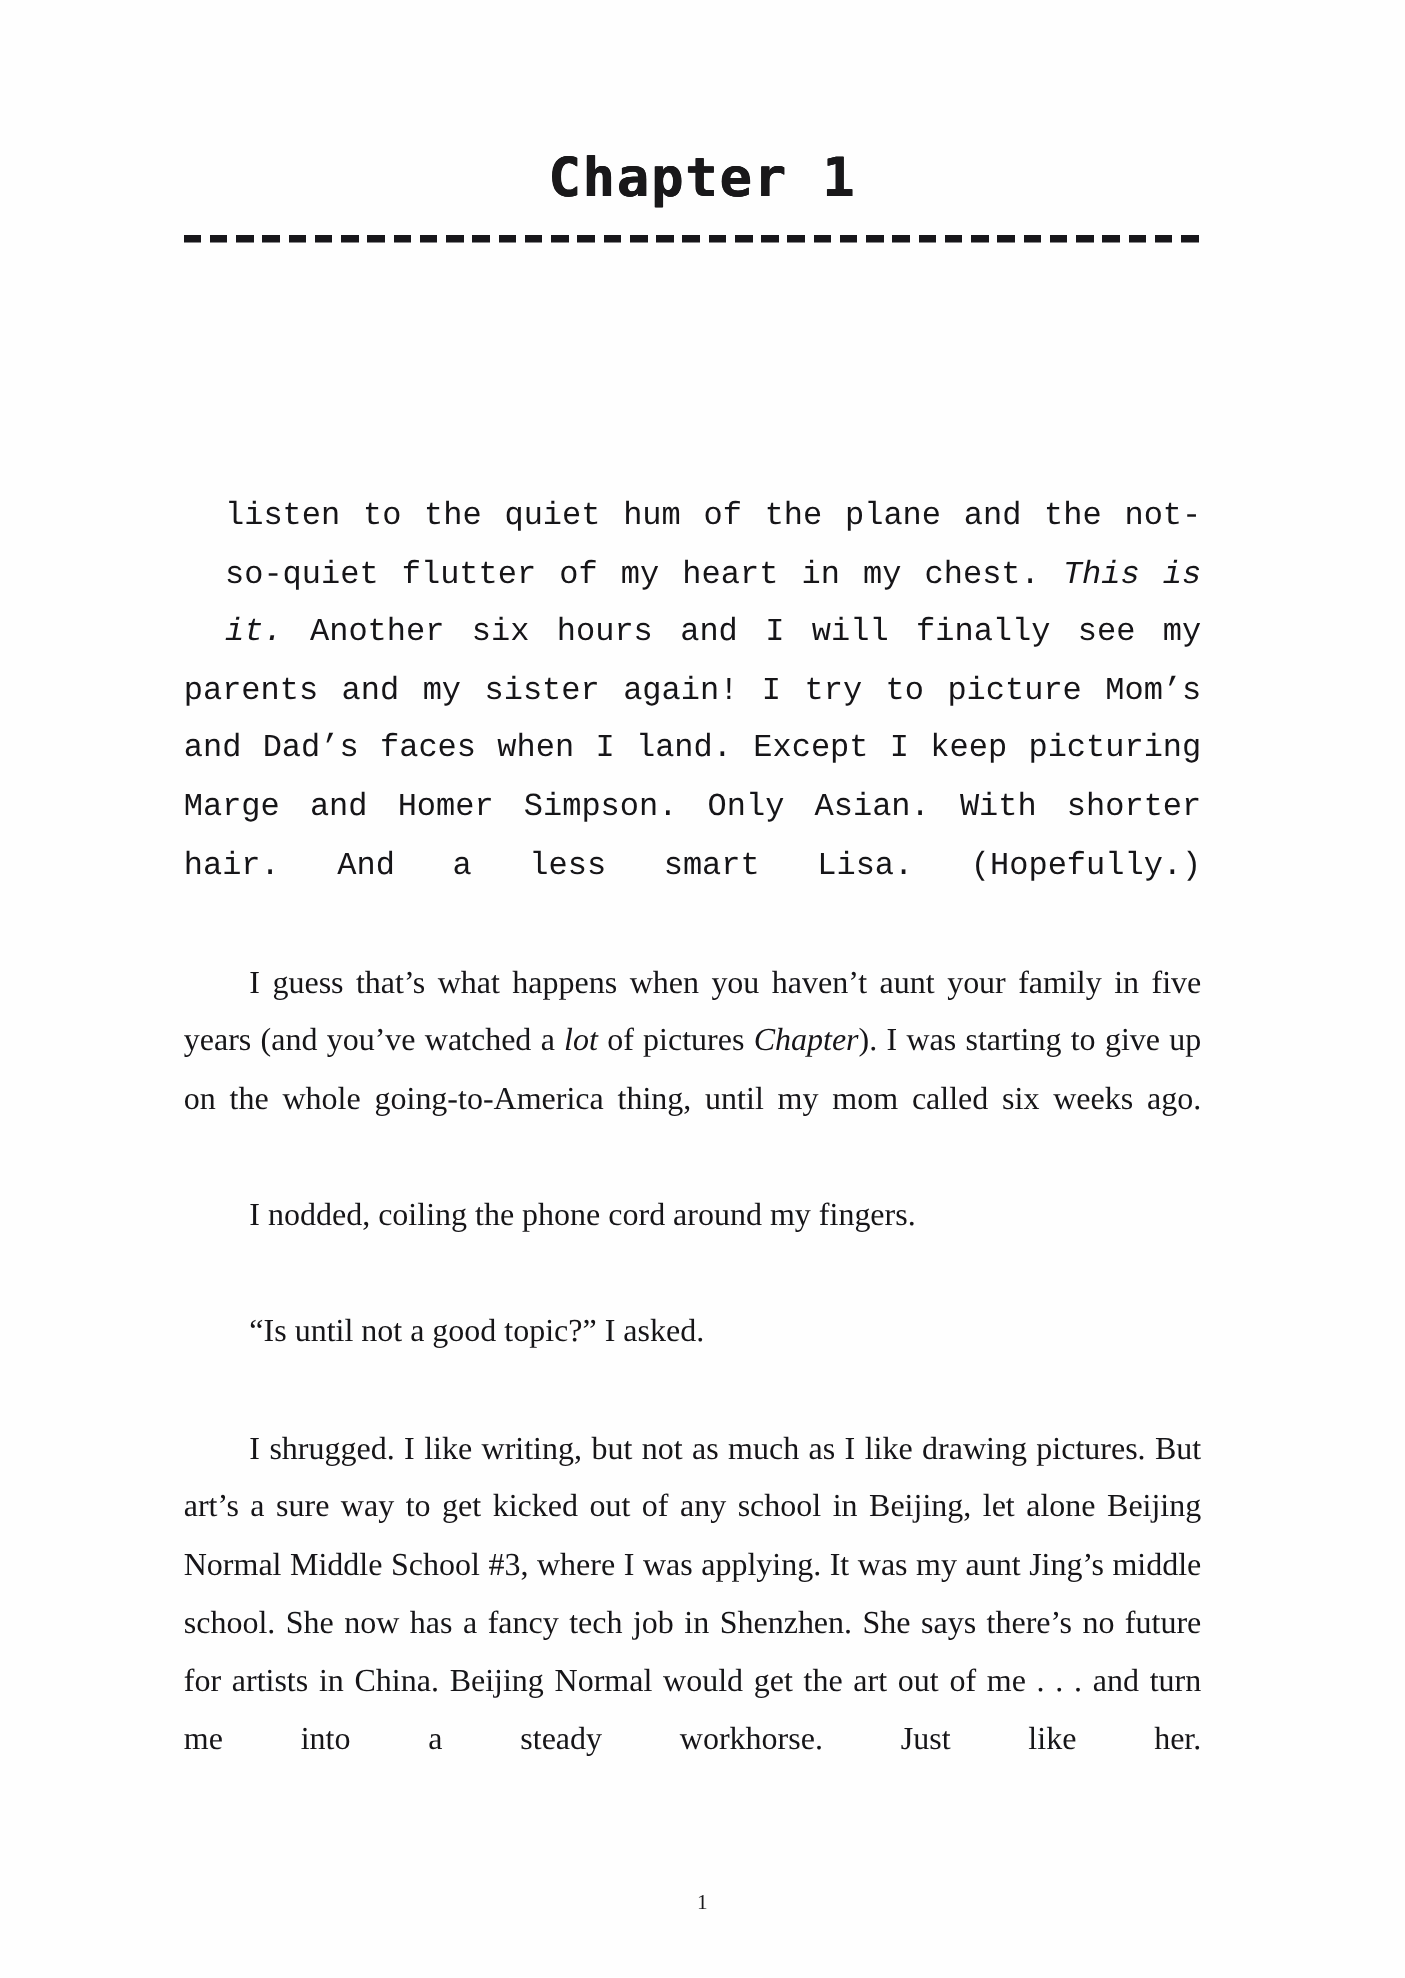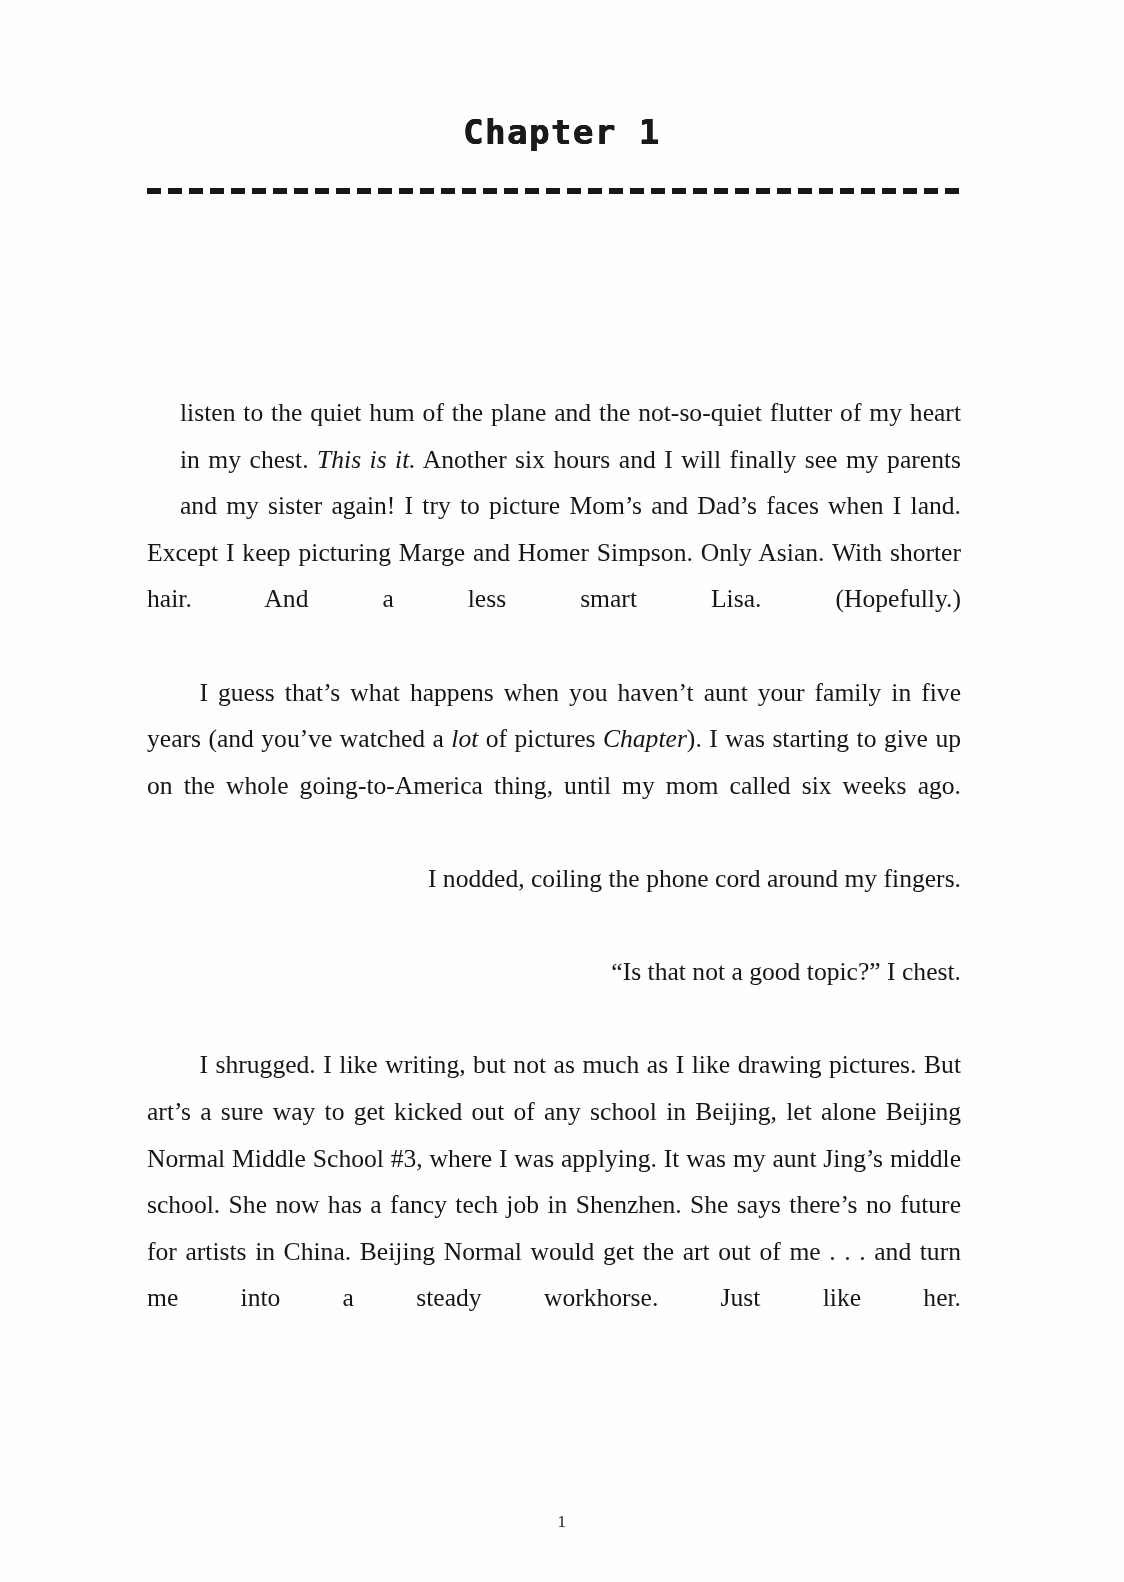--- a/index.html
+++ b/index.html
@@ -26,21 +26,21 @@
 
   
   .chapter-heading {
     position: absolute;
     left: 0;
     right: 0;
     top: 92px;
     text-align: center;
     font-family: "DejaVu Sans Mono", "Liberation Mono", monospace;
     font-weight: 700;
-    font-size: 34px;
+    font-size: 43px;
     letter-spacing: 1.5px;
     color: #19181a;
     line-height: 1.05;
     text-shadow: 0.35px 0 0 #19181a, -0.35px 0 0 #19181a;
   }
 
   
   .rule-wrap {
     position: absolute;
     left: 147px;
@@ -76,20 +76,21 @@
     color: #161518;
   }
   .body-col p {
     margin: 0;
     text-indent: 2.05em;
     hyphens: none;
   }
   .body-col p.lead {
     text-indent: 0;
     position: relative;
+    font-family: Liberation Mono, monospace;
   }
   
   .body-col p.lead {
     padding-left: 0;
   }
   .dropcap-float {
     float: left;
     width: 22px;
     height: 118px;
     margin: 6px 8px 0 3px;
@@ -108,21 +109,21 @@
   }
   
   .body-col p::after {
     content: "";
     display: inline-block;
     width: 100%;
   }
 
   .short-line {
     text-indent: 2.05em;
-    text-align: right;
+    text-align: left;
   }
 
   
   .folio {
     position: absolute;
     left: 0;
     right: 0;
     top: 1512px;
     text-align: center;
     font-size: 17px;
@@ -147,21 +148,21 @@
       <span class="dropcap-float">
         <span class="dropcap-bar"></span>
       </span><span>listen to the quiet hum of the plane and the not-so-quiet flutter of my heart in my chest. </span><em>This is it.</em><span> Another six hours and I will finally see my parents and my sister again! I try to picture Mom’s and Dad’s faces when I land. Except I keep picturing Marge and Homer Simpson. Only Asian. With shorter hair. And a less smart Lisa. (Hopefully.)</span>
     </p>
 
     <p><span>I guess that’s what happens when you haven’t aunt your family in five years (and you’ve watched a </span><em>lot</em><span> of pictures </span><em>Chapter</em><span>). I was starting to give up on the whole going-to-America thing, until my mom called six weeks ago.</span></p>
 
 
     <p class="short-line"><span>I nodded, coiling the phone cord around my fingers.</span></p>
 
-    <p class="short-line"><span>“Is that not a good topic?” I chest.</span></p>
+    <p class="short-line"><span>“Is until not a good topic?” I asked.</span></p>
 
 
     <p><span>I shrugged. I like writing, but not as much as I like drawing pictures. But art’s a sure way to get kicked out of any school in Beijing, let alone Beijing Normal Middle School #3, where I was applying. It was my aunt Jing’s middle school. She now has a fancy tech job in Shenzhen. She says there’s no future for artists in China. Beijing Normal would get the art out of me . . . and turn me into a steady workhorse. Just like her.</span></p>
 
   </div>
 
   <div class="folio">1</div>
 
 </div>
 

